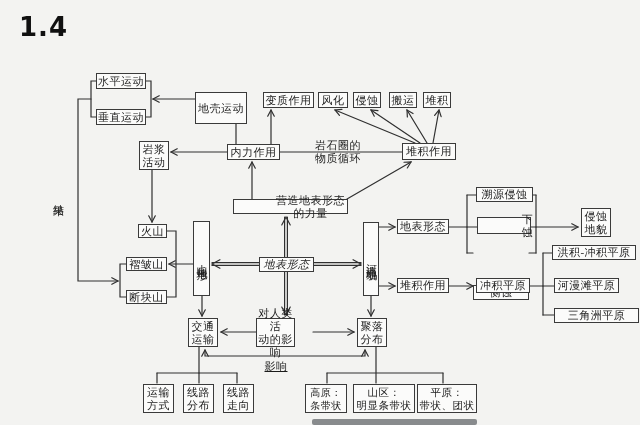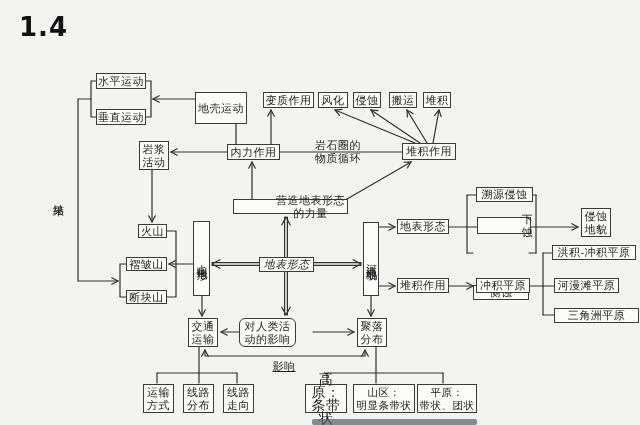--- a/index.html
+++ b/index.html
@@ -149,32 +149,32 @@
       <div class="node" style="left: 473px; top: 245px; width: 56px; height: 15px; margin-top: 40px;">侧蚀</div>
       <div class="node" style="left: 581px; top: 208px; width: 30px; height: 29px;">侵蚀
 地貌</div>
       <div class="node" style="left: 397px; top: 278px; width: 52px; height: 15px;">堆积作用</div>
       <div class="node" style="left: 476px; top: 278px; width: 54px; height: 15px;">冲积平原</div>
       <div class="node" style="left: 552px; top: 245px; width: 84px; height: 15px;">洪积-冲积平原</div>
       <div class="node" style="left: 554px; top: 278px; width: 65px; height: 15px;">河漫滩平原</div>
       <div class="node" style="left: 554px; top: 308px; width: 85px; height: 15px;">三角洲平原</div>
       <div class="node" style="left: 188px; top: 318px; width: 30px; height: 29px;">交通
 运输</div>
-      <div class="node" style="left: 239px; top: 318px; width: 57px; height: 29px; border-radius: 6px;">对人类活
+      <div class="node" style="left: 256px; top: 318px; width: 39px; height: 29px;">对人类活
 动的影响</div>
       <div class="node" style="left: 357px; top: 318px; width: 30px; height: 29px;">聚落
 分布</div>
-      <div class="node plain" style="left: 271px; top: 359px; width: 26px; height: 14px; text-decoration: underline;">影响</div>
+      <div class="node plain" style="left: 263px; top: 359px; width: 26px; height: 14px; text-decoration: underline;">影响</div>
       <div class="node" style="left: 143px; top: 384px; width: 31px; height: 29px;">运输
 方式</div>
       <div class="node" style="left: 183px; top: 384px; width: 31px; height: 29px;">线路
 分布</div>
       <div class="node" style="left: 223px; top: 384px; width: 31px; height: 29px;">线路
 走向</div>
-      <div class="node" style="left: 305px; top: 384px; width: 42px; height: 29px; font-size: 14px;">高原：
+      <div class="node" style="left: 305px; top: 384px; width: 42px; height: 29px; font-size: 10px;">高原：
 条带状</div>
       <div class="node" style="left: 353px; top: 384px; width: 62px; height: 29px; font-size: 10.5px;">山区：
 明显条带状</div>
       <div class="node" style="left: 417px; top: 384px; width: 60px; height: 29px; font-size: 10.5px;">平原：
 带状、团状</div>
     </div>
   <div id="watermark" style="left: 312px; top: 419px; width: 165px; height: 6px; background: rgb(90, 94, 98); opacity: 0.7;"></div>
 </div>
 
 </body></html>

